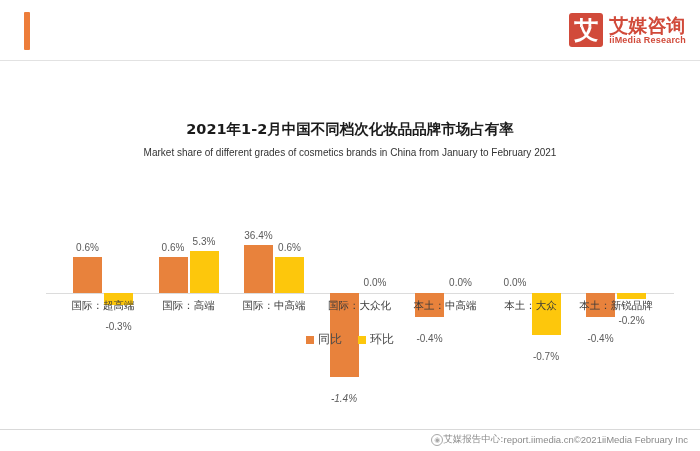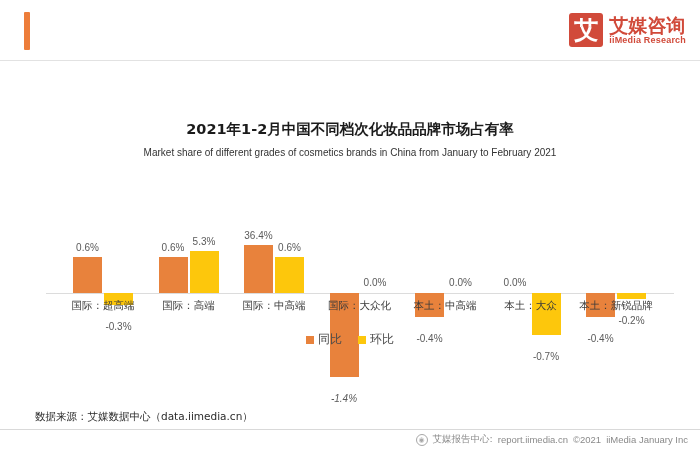--- a/index.html
+++ b/index.html
@@ -90,21 +90,21 @@
     position:absolute;left:35px;top:410px;
     font-size:10.5px;color:#2b2b2b;white-space:nowrap;
     font-family:"DejaVu Sans","Liberation Sans",sans-serif;
   }
   .footbar{
     position:absolute;left:0;top:429px;width:700px;height:22px;
     border-top:1px solid #d9d9d9;background:#fff;
   }
   .footbar-inner{
     position:absolute;right:12px;top:3px;
-    display:flex;align-items:center;gap:5px;
+    display:flex;align-items:center;
     font-size:9.5px;color:#8a8a8a;white-space:nowrap;
   }
   .foot-icon{
     width:10px;height:10px;border-radius:50%;
     border:1px solid #a8a8a8;color:#a8a8a8;font-size:7px;
     line-height:10px;text-align:center;display:inline-block;
   }
   .foot-cn{font-family:"DejaVu Sans","Liberation Sans",sans-serif;}
 </style>
 </head>
@@ -175,25 +175,24 @@
           <span class="lg-swatch" style="background: rgb(232, 130, 60);"></span>
           <span class="lg-label">同比</span>
         </div>
         <div class="lg-item">
           <span class="lg-swatch" style="background: rgb(253, 199, 12);"></span>
           <span class="lg-label">环比</span>
         </div>
       </div>
   </div>
 
-  <div class="source">数据来源：艾媒数据中心（data.iimedia.cn）</div>
 
   <div class="footbar">
     <div class="footbar-inner">
       <span class="foot-icon">◉</span>
       <span class="foot-cn">艾媒报告中心:</span>
       <span>report.iimedia.cn</span>
       <span>©2021</span>
-      <span>iiMedia January Inc</span>
+      <span>iiMedia February Inc</span>
     </div>
   </div>
 
 </div>
 
 </body></html>

